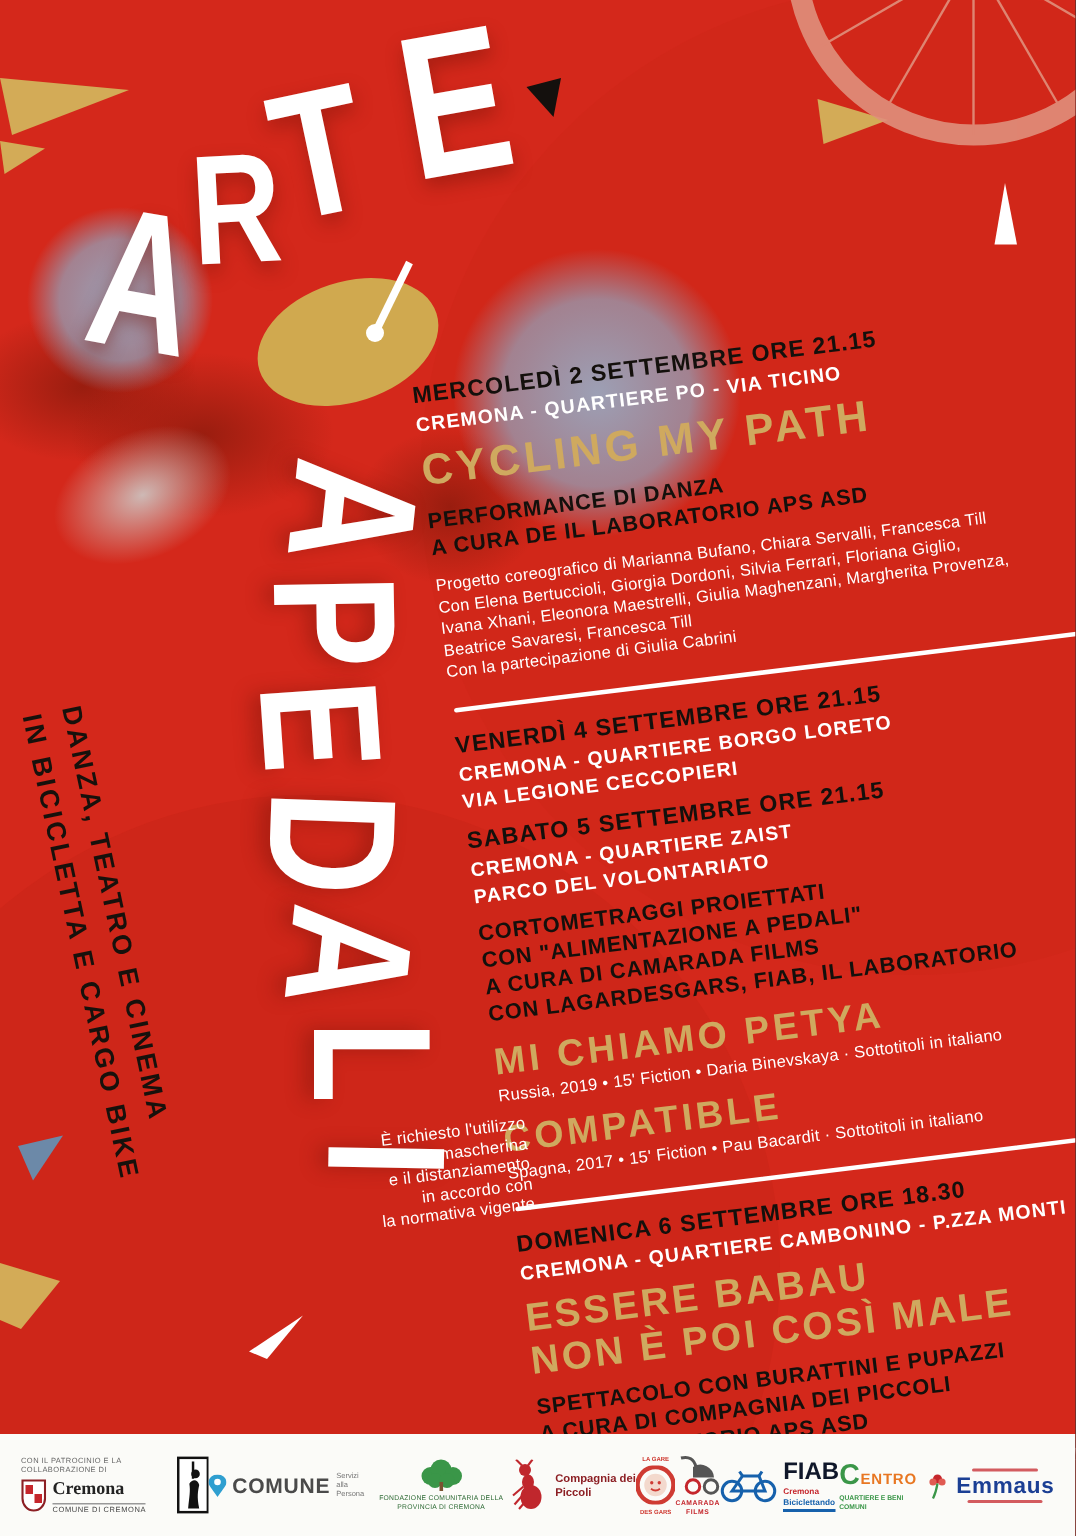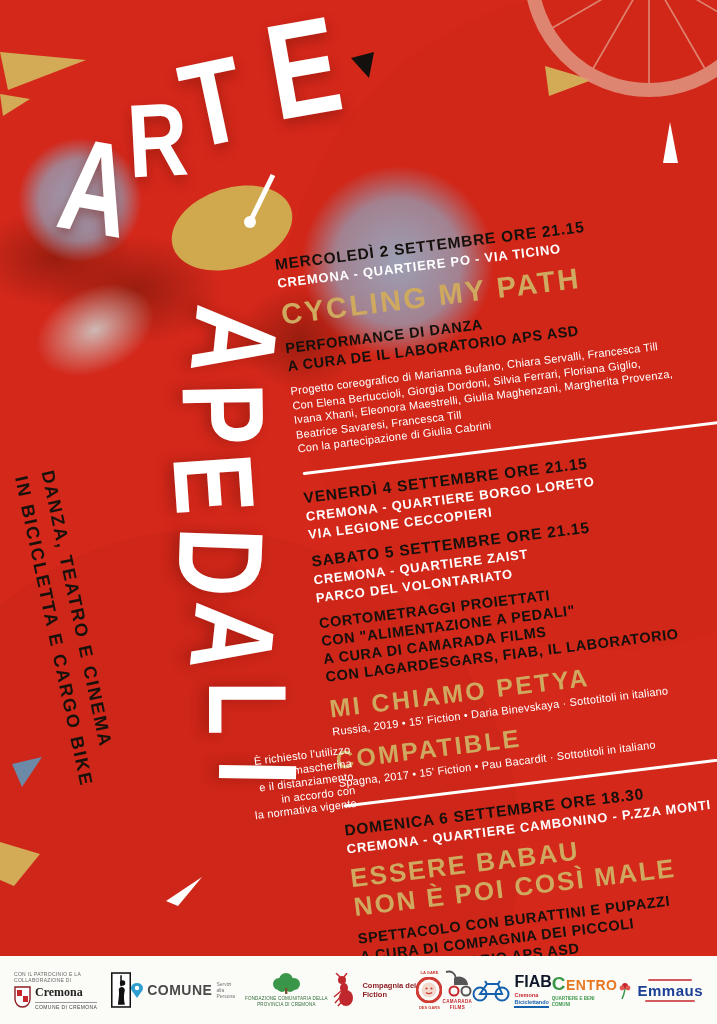--- a/index.html
+++ b/index.html
@@ -80,21 +80,21 @@
   .cremona-sub  { font-size:5px; color:#444; letter-spacing:.4px; border-top:1px solid #999; padding-top:1px; }
   .cosper-word { font-weight:700; font-size:14px; color:#4a4a4a; letter-spacing:.5px; }
   .cosper-sub { font-size:5px; color:#777; width:24px; line-height:6px; }
   .fond-label { font-size:4.5px; color:#2f6b36; width:92px; text-align:center; letter-spacing:.2px; line-height:6px; text-transform:uppercase; }
   .piccoli-label { font-size:7.5px; font-weight:700; color:#8c1f24; width:54px; line-height:9px; }
   .gare-label { font-size:4px; font-weight:700; color:#cf3b33; text-align:center; line-height:5px; }
   .camarada-label { font-size:4.5px; font-weight:700; color:#c5262c; text-align:center; line-height:6px; letter-spacing:.4px; }
   .fiab-word { font-weight:700; font-size:16px; color:#0f172a; }
   .fiab-sub1 { font-size:5.5px; color:#c5262c; font-weight:700; }
   .fiab-sub2 { font-size:5.5px; color:#1661ac; font-weight:700; border-bottom:2px solid #1661ac; padding-bottom:1px; }
-  .centro-word { font-weight:700; font-size:14px; color:#e87722; letter-spacing:.5px; }
+  .centro-word { font-weight:700; font-size:10px; color:#e87722; letter-spacing:.5px; }
   .centro-word::first-letter { color:#3a9648; font-size:19px; }
   .centro-sub { font-size:4.5px; color:#3a9648; font-weight:700; width:58px; line-height:5.5px; }
   .emmaus-word { font-weight:700; font-size:15px; color:#1b3f94; letter-spacing:.5px; }
   .redbar { height:3px; background:#c5262c; opacity:.75; width:52px; border-radius:1px; }
 </style>
 </head>
 <body>
 
 <div class="poster">
 
@@ -317,21 +317,21 @@
           <ellipse cx="14" cy="25" rx="7" ry="8"></ellipse>
         </g>
         <g stroke="#c0272d" stroke-width="1.4" fill="none">
           <line x1="8" y1="4" x2="4" y2="0"></line>
             <line x1="12" y1="4" x2="15" y2="0"></line>
           <line x1="9" y1="18" x2="2" y2="24"></line>
             <line x1="10" y1="22" x2="3" y2="30"></line>
             <line x1="12" y1="26" x2="6" y2="33"></line>
         </g>
       </svg>
-      <div class="piccoli-label">Compagnia dei Fiction</div>
+      <div class="piccoli-label">Compagnia dei Piccoli</div>
     </div>
 
     <div class="logo-col">
       <div class="gare-label">LA GARE</div>
       <svg width="26" height="26" viewBox="0 0 26 26">
         <circle cx="13" cy="13" r="12" fill="none" stroke="#cf3b33" stroke-width="3"></circle>
         <circle cx="13" cy="13" r="7.5" fill="#f3d9cd"></circle>
         <circle cx="10.5" cy="11.5" r="1.1" fill="#cf3b33"></circle>
         <circle cx="15.5" cy="11.5" r="1.1" fill="#cf3b33"></circle>
         <path d="M10 15.5 q3 2.4 6 0" stroke="#cf3b33" stroke-width="1.2" fill="none"></path>

